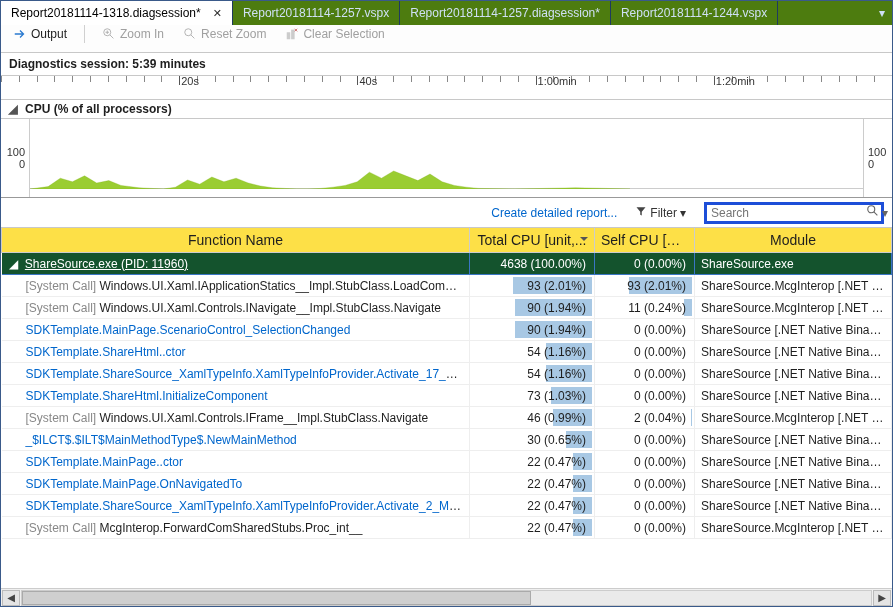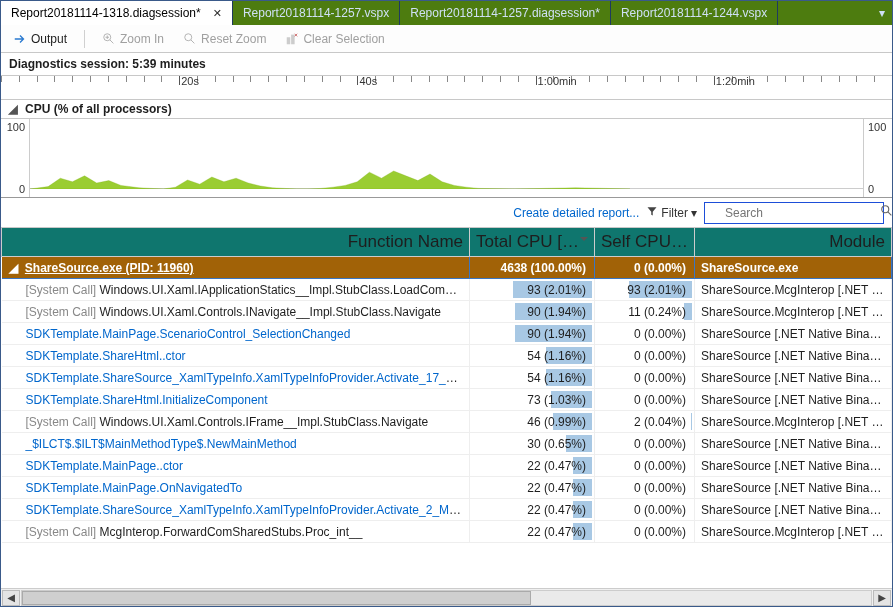--- a/index.html
+++ b/index.html
@@ -7,71 +7,71 @@
 
 
 .tabs-bar { background: #4d7c0f; display: flex; align-items: stretch; height: 24px; position: relative; }
 .tab { padding: 0 10px; display: flex; align-items: center; color: #cfe0f5; font-size: 12px; cursor: pointer; white-space: nowrap; border-right: 1px solid #1f3a5f; position: relative; }
 .tab.active { background: #fff; color: #000; }
 .tab-pin, .tab-close { margin-left: 6px; font-size: 11px; opacity: 0.85; }
 .tabs-spacer { flex: 1; }
 .tabs-menu { width: 20px; display: flex; align-items: center; justify-content: center; color: #cfe0f5; cursor: pointer; }
 
 
-.toolbar { height: 28px; border-bottom: 1px solid #c8c8c8; display: flex; align-items: center; padding: 0 6px; gap: 7px; background: #fdfdfd; }
+.toolbar { height: 28px; border-bottom: 1px solid #c8c8c8; display: flex; align-items: flex-start; padding: 0 6px; gap: 7px; background: #fdfdfd; }
 .tb-btn { display: flex; align-items: center; gap: 4px; padding: 2px 6px; border-radius: 2px; font-size: 12px; color: #444; }
 .tb-btn.enabled { color: #1e1e1e; cursor: pointer; }
 .tb-btn.disabled { color: #a0a0a0; }
 .tb-sep { width: 1px; height: 18px; background: #d0d0d0; margin: 0 4px; }
 .icon-sm { width: 14px; height: 14px; display: inline-flex; align-items: center; justify-content: center; }
 .icon-sm svg { width: 14px; height: 14px; }
 
 
 .session-label { padding: 4px 8px; font-weight: 600; font-size: 12px; border-bottom: 1px solid #c8c8c8; }
 
 
 .ruler { height: 24px; border-bottom: 1px solid #c8c8c8; position: relative; background: #fff; }
 .ruler .tick { position: absolute; top: 0; width: 1px; height: 6px; background: #888; }
 .ruler .tick.major { height: 9px; background: #555; }
 .ruler .tick-label { position: absolute; top: -1px; font-size: 11px; color: #333; transform: translateX(2px); }
 
 
 .chart-section { border-bottom: 1px solid #999; }
 .chart-title { padding: 2px 6px; font-size: 12px; font-weight: 600; border-bottom: 1px solid #c8c8c8; display: flex; align-items: center; gap: 4px; }
 .chart-body { height: 78px; position: relative; display: flex; }
-.axis-left, .axis-right { width: 28px; display: flex; flex-direction: column; justify-content: space-between; font-size: 11px; color: #333; padding: 2px 4px; }
+.axis-left, .axis-right { width: 28px; display: flex; flex-direction: column; justify-content: center; font-size: 11px; color: #333; padding: 2px 4px; }
 .axis-left { text-align: right; }
 .axis-right { text-align: left; }
 .chart-canvas { flex: 1; position: relative; border-left: 1px solid #ccc; border-right: 1px solid #ccc; }
 .chart-baseline { position: absolute; left: 0; right: 0; bottom: 8px; height: 1px; background: #ccc; }
 .sparkline { position: absolute; left: 0; right: 0; bottom: 8px; height: 60px; }
 
 
-.actions-row { height: 30px; display: flex; align-items: center; justify-content: flex-end; gap: 7px; padding: 0 8px; border-bottom: 1px solid #c8c8c8; }
+.actions-row { height: 30px; display: flex; align-items: center; justify-content: flex-end; gap: 18px; padding: 0 8px; border-bottom: 1px solid #c8c8c8; }
 .link-btn { color: #0066cc; cursor: pointer; font-size: 12px; }
 .filter-btn { display: flex; align-items: center; gap: 3px; cursor: pointer; font-size: 12px; color: #333; }
-.search-box { display: flex; align-items: center; border: 1px solid #1d4ed8; height: 22px; width: 180px; padding: 0 20px; }
+.search-box { display: flex; align-items: center; border: 3px solid #1d4ed8; height: 22px; width: 180px; padding: 0 4px; }
 .search-box input { border: none; outline: none; flex: 1; font-size: 12px; background: transparent; }
 .search-box .mag { color: #666; }
 .search-box .dd { color: #666; margin-left: 2px; cursor: pointer; }
 
 
 .table-wrap { flex: 1; overflow: hidden; position: relative; }
 .table { width: 100%; border-collapse: collapse; table-layout: fixed; }
-.table th { background: #0f766e; border: 1px solid #ccc; border-top: none; font-weight: 400; font-size: 17px; text-align: right; padding: 4px 6px; white-space: nowrap; overflow: hidden; text-overflow: ellipsis; position: relative; }
+.table th { background: #fde047; border: 1px solid #ccc; border-top: none; font-weight: 400; font-size: 14px; text-align: center; padding: 4px 6px; white-space: nowrap; overflow: hidden; text-overflow: ellipsis; position: relative; }
 .table th.sorted::after { content: ""; position: absolute; right: 6px; top: 9px; border: 4px solid transparent; border-top-color: #555; }
 .table td { border-bottom: 1px solid #eee; border-right: 1px solid #eee; padding: 2px 6px; font-size: 12px; white-space: nowrap; overflow: hidden; text-overflow: ellipsis; height: 22px; }
 .col-fn { width: 468px; }
 .col-total { width: 125px; text-align: right; }
 .col-self { width: 100px; text-align: right; }
 .col-mod { }
 .table td.num { text-align: right; position: relative; padding-right: 8px; }
 .table td.num .bar { position: absolute; top: 2px; bottom: 2px; right: 2px; background: #a8c8e4; z-index: 0; }
 .table td.num .val { position: relative; z-index: 1; }
-.row-root { background: #a16207; color: #fff; font-weight: bold; }
+.row-root { background: #14532d; color: #fff; }
 .row-root td { border-color: #3a76c4; }
 .row-root .link { color: #fff; text-decoration: underline; }
 .expander { display: inline-block; width: 12px; text-align: center; color: #555; margin-right: 2px; }
 .row-root .expander { color: #fff; }
 .indent { display: inline-block; width: 18px; }
 .sys-call { color: #888; }
 .fn-link { color: #0066cc; cursor: pointer; }
 
 
 .hscroll { height: 18px; background: #f0f0f0; border-top: 1px solid #ccc; display: flex; align-items: center; }

